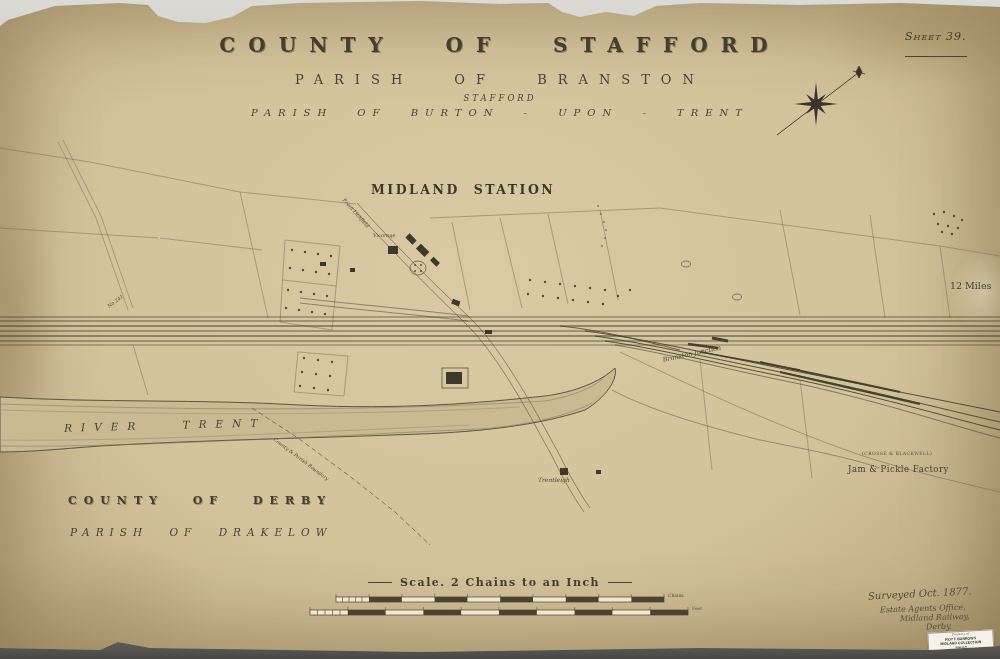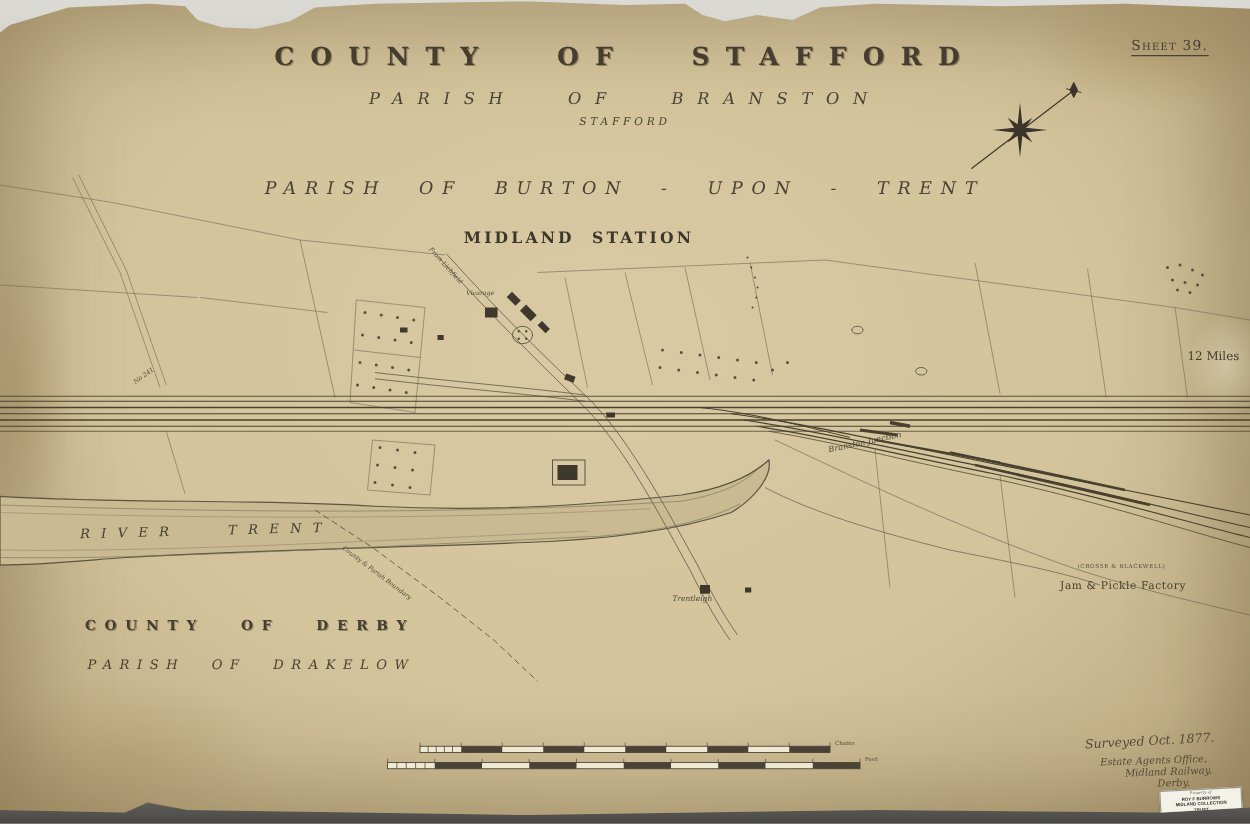--- a/index.html
+++ b/index.html
@@ -12,24 +12,24 @@
     position:absolute;left:0;top:0;width:1000px;height:659px;
     background:radial-gradient(ellipse at 48% 42%, #dccd a8, #d6c79f 0%, #d2c299 55%, #c3b188 82%, #ab986f 100%);
     background:radial-gradient(ellipse at 48% 42%, #d9caa3 0%, #d3c39b 55%, #c3b188 82%, #ab986f 100%);
     clip-path:polygon(0px 26px,8px 20px,55px 6px,120px 3px,148px 5px,158px 16px,178px 22px,205px 23px,232px 17px,252px 6px,300px 3px,420px 1px,500px 4px,548px 3px,562px 12px,580px 17px,606px 12px,634px 16px,656px 6px,700px 3px,800px 5px,900px 3px,1000px 7px,1000px 646px,930px 650px,700px 648px,420px 652px,150px 648px,118px 642px,100px 650px,0px 648px);
     box-shadow:inset 0 0 70px 24px rgba(96,78,42,.35);
   }
   .stain{position:absolute;border-radius:50%;pointer-events:none;}
   .lbl{position:absolute;color:#3f382c;white-space:nowrap;}
   .ctr{left:0;width:1000px;text-align:center;}
   .county-title{font-size:20px;font-weight:bold;letter-spacing:13px;word-spacing:30px;color:#453d2f;text-shadow:1px 1px 0 rgba(70,58,34,.45);}
-  .parish-title{font-size:13px;font-style:italic;letter-spacing:11px;word-spacing:26px;color:#4a4234;}
+  .parish-title{font-size:13px;letter-spacing:11px;word-spacing:26px;color:#4a4234;}
   .formerly{font-size:8.5px;font-style:italic;letter-spacing:3px;color:#4a4234;}
-  .former-parish{font-size:14px;font-style:italic;letter-spacing:7px;word-spacing:14px;color:#4a4234;margin-top:36px;}
-  .sheet{font-size:11px;font-variant:small-caps;letter-spacing:1px;border-bottom:1px solid #4a4234;padding-bottom:1px;color:#443d30;}
+  .former-parish{font-size:10px;font-style:italic;letter-spacing:7px;word-spacing:14px;color:#4a4234;}
+  .sheet{font-size:11px;font-variant:small-caps;letter-spacing:1px;border-bottom:1px solid #4a4234;padding-bottom:13px;color:#443d30;font-style:italic;}
   .station{font-size:12.5px;font-weight:bold;letter-spacing:2.5px;word-spacing:7px;color:#3d372b;}
   .tiny{font-size:6.5px;font-style:italic;color:#4c4537;}
   .micro{font-size:5.5px;font-style:italic;color:#4c4537;}
   .river{font-size:10.5px;font-style:italic;letter-spacing:9px;word-spacing:26px;color:#474031;}
   .derby{font-size:11px;font-weight:bold;letter-spacing:7px;word-spacing:18px;color:#453d2f;text-shadow:1px 1px 0 rgba(70,58,34,.4);}
   .drakelow{font-size:10.5px;font-style:italic;letter-spacing:6px;word-spacing:12px;color:#4a4234;}
   .miles{font-size:9.5px;color:#443d30;}
   .factory{font-size:8.5px;color:#443d30;letter-spacing:.5px;}
   .factory-sub{font-size:4.5px;color:#55503f;letter-spacing:.5px;}
   .scale-row{position:absolute;left:0;top:576px;width:1000px;display:flex;align-items:center;justify-content:center;gap:8px;}
@@ -192,20 +192,25 @@
   <div class="lbl tiny" style="left:662px;top:356px;transform:rotate(-12deg);transform-origin:left top;">Branston Junction</div>
   <div class="lbl river" style="left:64px;top:419px;transform:rotate(-1.5deg);">RIVER TRENT</div>
   <div class="lbl micro" style="left:276px;top:436px;transform:rotate(37deg);transform-origin:left top;font-size:5px;">County &amp; Parish Boundary</div>
   <div class="lbl tiny" style="left:538px;top:476px;font-size:6px;">Trentleigh</div>
   <div class="lbl miles" style="left:950px;top:280px;">12 Miles</div>
   <div class="lbl factory" style="left:848px;top:448px;margin-top:16px;">Jam &amp; Pickle Factory</div>
   <div class="lbl factory-sub" style="left:862px;top:451px;">(CROSSE &amp; BLACKWELL)</div>
   <div class="lbl derby" style="left:60px;top:494px;width:280px;text-align:center;">COUNTY OF DERBY</div>
   <div class="lbl drakelow" style="left:70px;top:526px;width:260px;text-align:right;">PARISH OF DRAKELOW</div>
 
+  <div class="scale-row">
+    <span class="scale-dash"></span>
+    <span class="scale-title">Scale. 2 Chains to an Inch</span>
+    <span class="scale-dash"></span>
+  </div>
   <div class="lbl bar-lbl" style="left:668px;top:593px;">Chains</div>
   <div class="lbl bar-lbl" style="left:692px;top:606px;">Feet</div>
 
   <div class="lbl imp" style="left:868px;top:588px;font-size:10px;transform:rotate(-3deg);">Surveyed Oct. 1877.</div>
   <div class="lbl imp" style="left:880px;top:604px;font-size:8px;transform:rotate(-2deg);">Estate Agents Office,</div>
   <div class="lbl imp" style="left:900px;top:613px;font-size:8px;transform:rotate(-2deg);">Midland Railway,</div>
   <div class="lbl imp" style="left:926px;top:622px;font-size:8px;transform:rotate(-2deg);">Derby.</div>
 
   <div class="sticker">
     <div class="s0">Property of</div>

